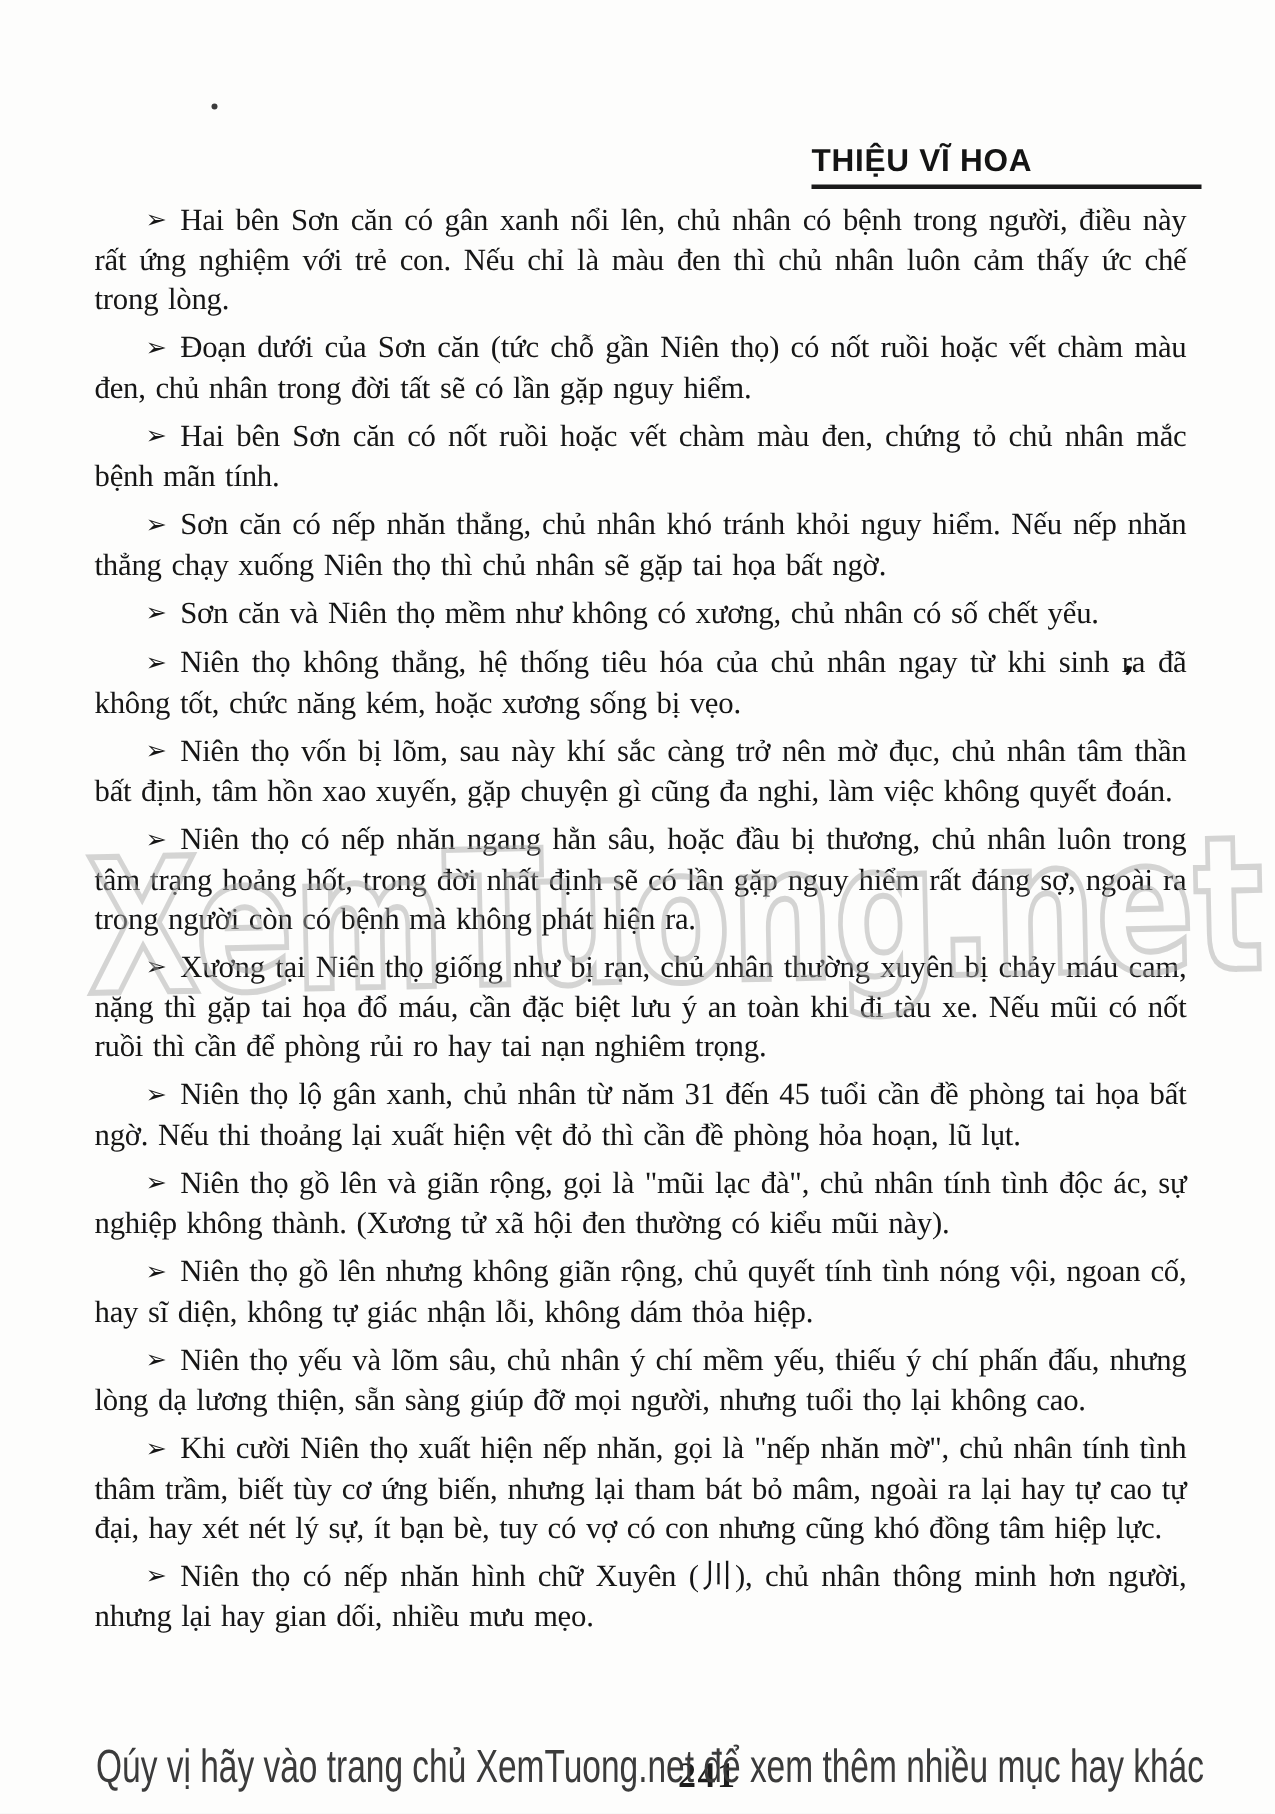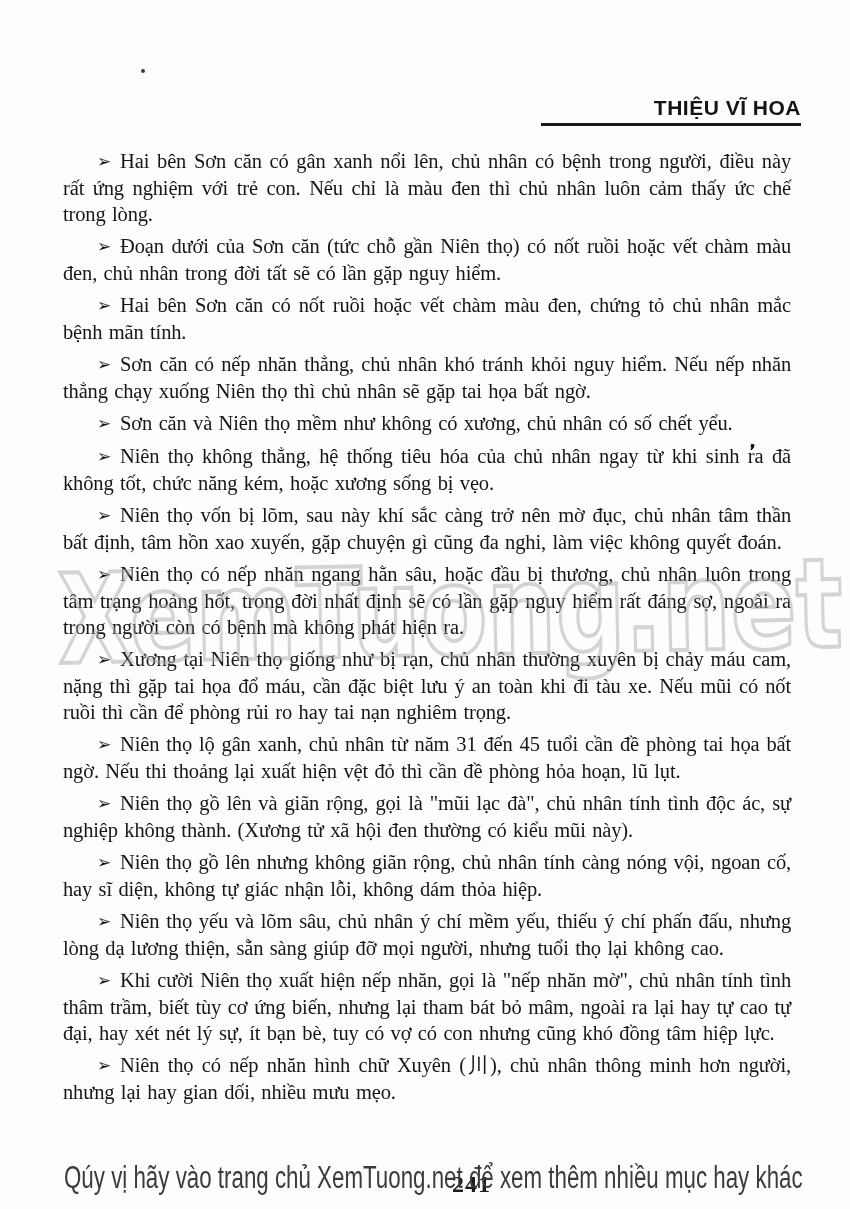--- a/index.html
+++ b/index.html
@@ -10,33 +10,32 @@
     margin:0 auto;
     background:#fdfdfc;
     overflow:hidden;
     color:#161616;
   }
   
   .running-head{
     position:absolute;
     top:96px;right:49px;
     width:260px;
-    text-align:right;
     font-family:"Liberation Sans", sans-serif;
     font-weight:bold;
     font-size:21px;
     letter-spacing:.5px;
     color:#141414;
     border-bottom:3px solid #1a1a1a;
     padding-bottom:3px;
   }
   
   .content{
     position:absolute;
-    top:148px;left:63px;
+    top:134px;left:63px;
     width:728px;
   }
   .para{
     margin:0 0 6px 0;
     font-size:20.5px;
     line-height:26px;
     text-align:justify;
     text-indent:34px;
     letter-spacing:-0.15px;
     word-spacing:1.5px;
@@ -120,21 +119,21 @@
     <p class="para"><span class="bullet">➢</span><span>Đoạn dưới của Sơn căn (tức chỗ gần Niên thọ) có nốt ruồi hoặc vết chàm màu đen, chủ nhân trong đời tất sẽ có lần gặp nguy hiểm.</span></p>
     <p class="para"><span class="bullet">➢</span><span>Hai bên Sơn căn có nốt ruồi hoặc vết chàm màu đen, chứng tỏ chủ nhân mắc bệnh mãn tính.</span></p>
     <p class="para"><span class="bullet">➢</span><span>Sơn căn có nếp nhăn thẳng, chủ nhân khó tránh khỏi nguy hiểm. Nếu nếp nhăn thẳng chạy xuống Niên thọ thì chủ nhân sẽ gặp tai họa bất ngờ.</span></p>
     <p class="para"><span class="bullet">➢</span><span>Sơn căn và Niên thọ mềm như không có xương, chủ nhân có số chết yểu.</span></p>
     <p class="para"><span class="bullet">➢</span><span>Niên thọ không thẳng, hệ thống tiêu hóa của chủ nhân ngay từ khi sinh ra đã không tốt, chức năng kém, hoặc xương sống bị vẹo.</span></p>
     <p class="para"><span class="bullet">➢</span><span>Niên thọ vốn bị lõm, sau này khí sắc càng trở nên mờ đục, chủ nhân tâm thần bất định, tâm hồn xao xuyến, gặp chuyện gì cũng đa nghi, làm việc không quyết đoán.</span></p>
     <p class="para"><span class="bullet">➢</span><span>Niên thọ có nếp nhăn ngang hằn sâu, hoặc đầu bị thương, chủ nhân luôn trong tâm trạng hoảng hốt, trong đời nhất định sẽ có lần gặp nguy hiểm rất đáng sợ, ngoài ra trong người còn có bệnh mà không phát hiện ra.</span></p>
     <p class="para"><span class="bullet">➢</span><span>Xương tại Niên thọ giống như bị rạn, chủ nhân thường xuyên bị chảy máu cam, nặng thì gặp tai họa đổ máu, cần đặc biệt lưu ý an toàn khi đi tàu xe. Nếu mũi có nốt ruồi thì cần để phòng rủi ro hay tai nạn nghiêm trọng.</span></p>
     <p class="para"><span class="bullet">➢</span><span>Niên thọ lộ gân xanh, chủ nhân từ năm 31 đến 45 tuổi cần đề phòng tai họa bất ngờ. Nếu thi thoảng lại xuất hiện vệt đỏ thì cần đề phòng hỏa hoạn, lũ lụt.</span></p>
     <p class="para"><span class="bullet">➢</span><span>Niên thọ gồ lên và giãn rộng, gọi là "mũi lạc đà", chủ nhân tính tình độc ác, sự nghiệp không thành. (Xương tử xã hội đen thường có kiểu mũi này).</span></p>
-    <p class="para"><span class="bullet">➢</span><span>Niên thọ gồ lên nhưng không giãn rộng, chủ nhân tính càng nóng vội, ngoan cố, hay sĩ diện, không tự giác nhận lỗi, không dám thỏa hiệp.</span></p>
+    <p class="para"><span class="bullet">➢</span><span>Niên thọ gồ lên nhưng không giãn rộng, chủ quyết tính tình nóng vội, ngoan cố, hay sĩ diện, không tự giác nhận lỗi, không dám thỏa hiệp.</span></p>
     <p class="para"><span class="bullet">➢</span><span>Niên thọ yếu và lõm sâu, chủ nhân ý chí mềm yếu, thiếu ý chí phấn đấu, nhưng lòng dạ lương thiện, sẵn sàng giúp đỡ mọi người, nhưng tuổi thọ lại không cao.</span></p>
     <p class="para"><span class="bullet">➢</span><span>Khi cười Niên thọ xuất hiện nếp nhăn, gọi là "nếp nhăn mờ", chủ nhân tính tình thâm trầm, biết tùy cơ ứng biến, nhưng lại tham bát bỏ mâm, ngoài ra lại hay tự cao tự đại, hay xét nét lý sự, ít bạn bè, tuy có vợ có con nhưng cũng khó đồng tâm hiệp lực.</span></p>
     <p class="para"><span class="bullet">➢</span><span>Niên thọ có nếp nhăn hình chữ Xuyên (川), chủ nhân thông minh hơn người, nhưng lại hay gian dối, nhiều mưu mẹo.</span></p>
   </div>
 
   <div class="stray-mark">❜</div>
 
   <div class="watermark">XemTuong.net</div>
 
   <div class="page-number">241</div>

